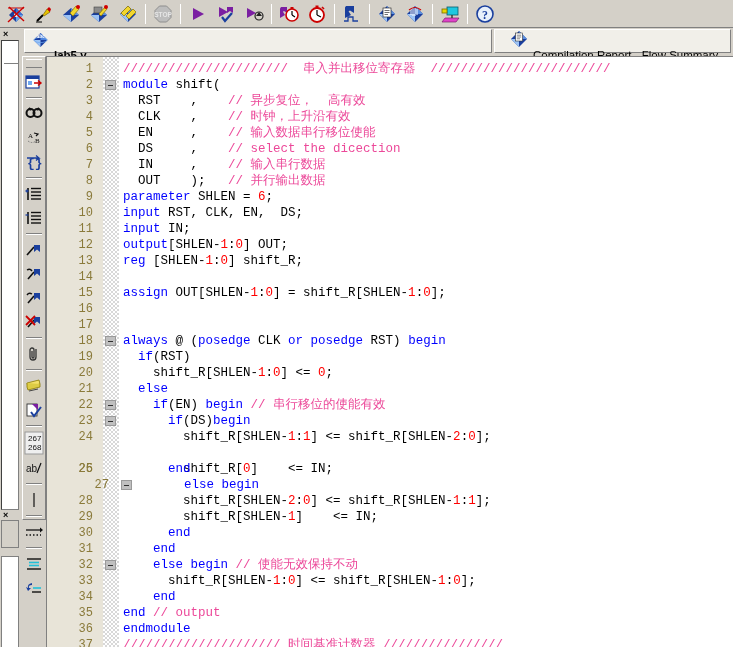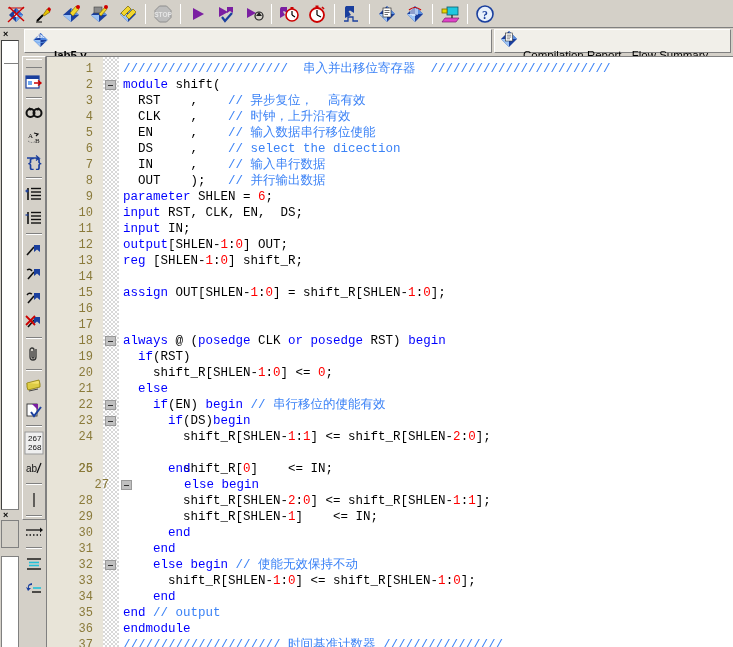--- a/index.html
+++ b/index.html
@@ -82,21 +82,21 @@
     background: #d4d0c8;
   }
   .tabgroup {
     position: absolute; top: 1px; height: 24px;
     display: flex; align-items: center;
     background: #f1efe9;
     border: 1px solid #ffffff;
     border-right-color: #808080; border-bottom-color: #808080;
   }
   #tab-editor { left: 2px; width: 468px; padding-left: 8px; }
-  #tab-report { left: 472px; width: 237px; padding-left: 6px; }
+  #tab-report { left: 472px; width: 237px; padding-left: 16px; }
   .tab-label {
     font-size: 11.5px; color: #000;
     margin-left: 6px; white-space: nowrap; margin-top: 27px;
   }
   #tab-editor .tab-label { font-weight: bold; }
 
   
   #side-tb {
     position: absolute; left: 22px; top: 56px;
     width: 24px; height: 464px;
@@ -172,21 +172,21 @@
   .fold::before {
     content: ""; position: absolute;
     left: 2px; top: 4px; width: 5px; height: 1px;
     background: #303030;
   }
   .ltext {
     position: absolute; left: 76px; top: 0;
     color: #000000;
   }
   .kw   { color: #0000ff; }
-  .cmt  { color: #3b82f6; }
+  .cmt  { color: #ec4899; }
   .num  { color: #ff0000; }
   .plain{ color: #000000; }
 </style>
 </head>
 <body>
 
 <div id="toolbar">
 
   <div class="tb-btn">
     <svg width="20" height="20" viewBox="0 0 20 20">

